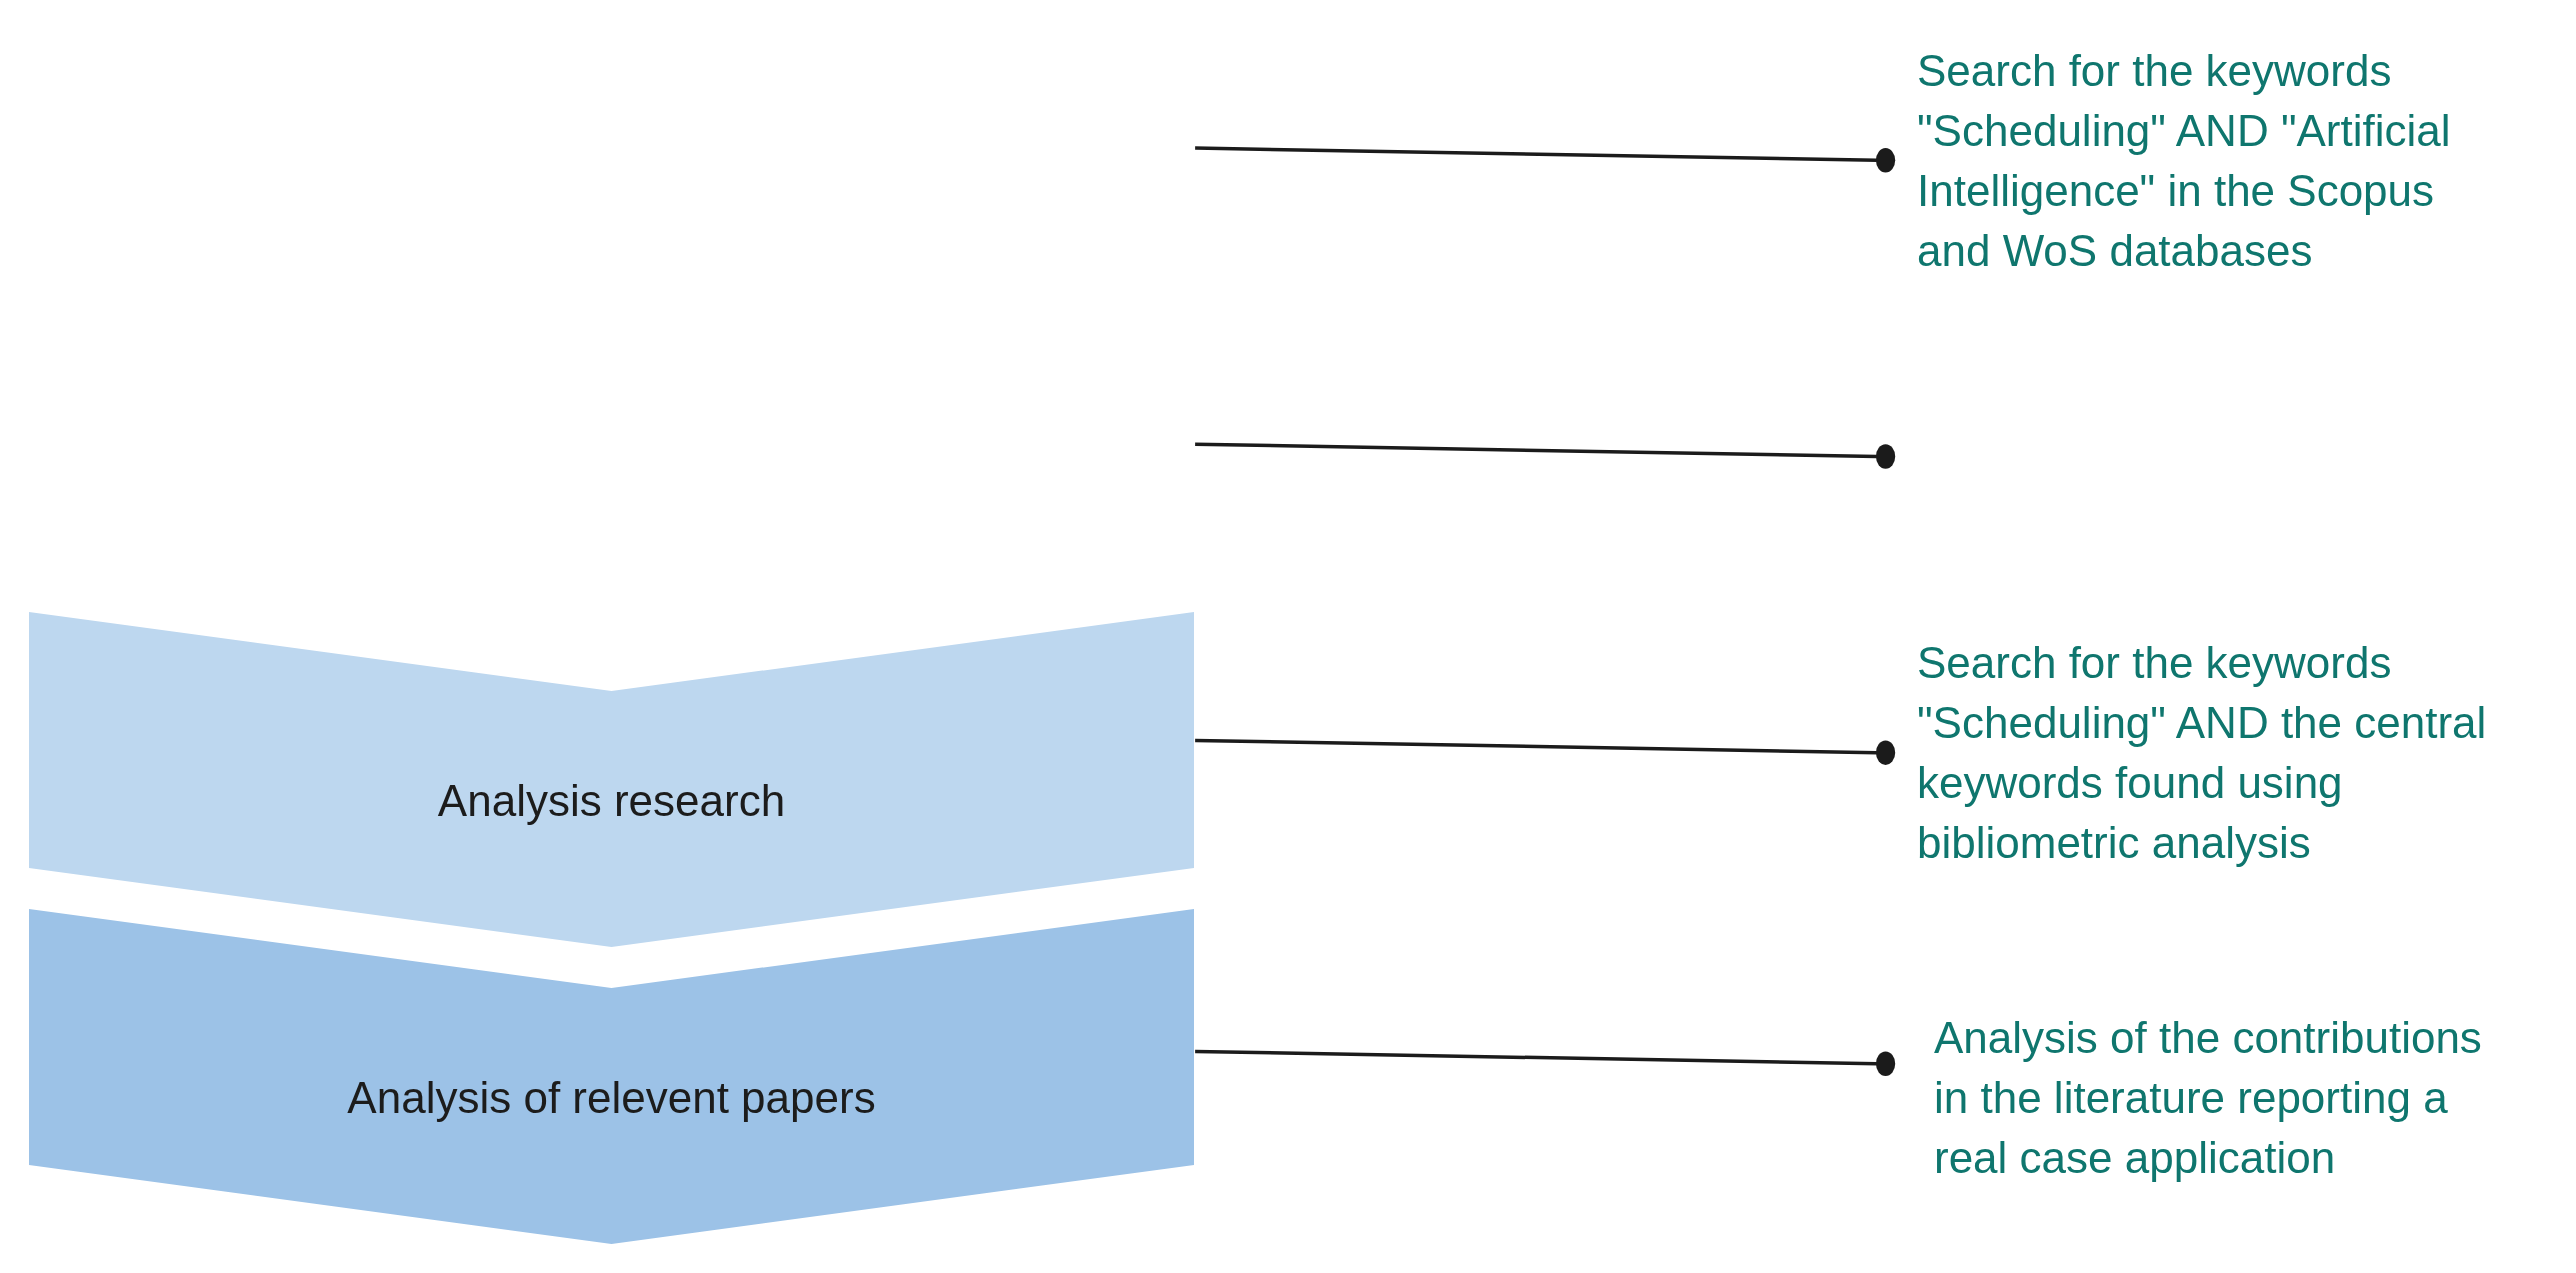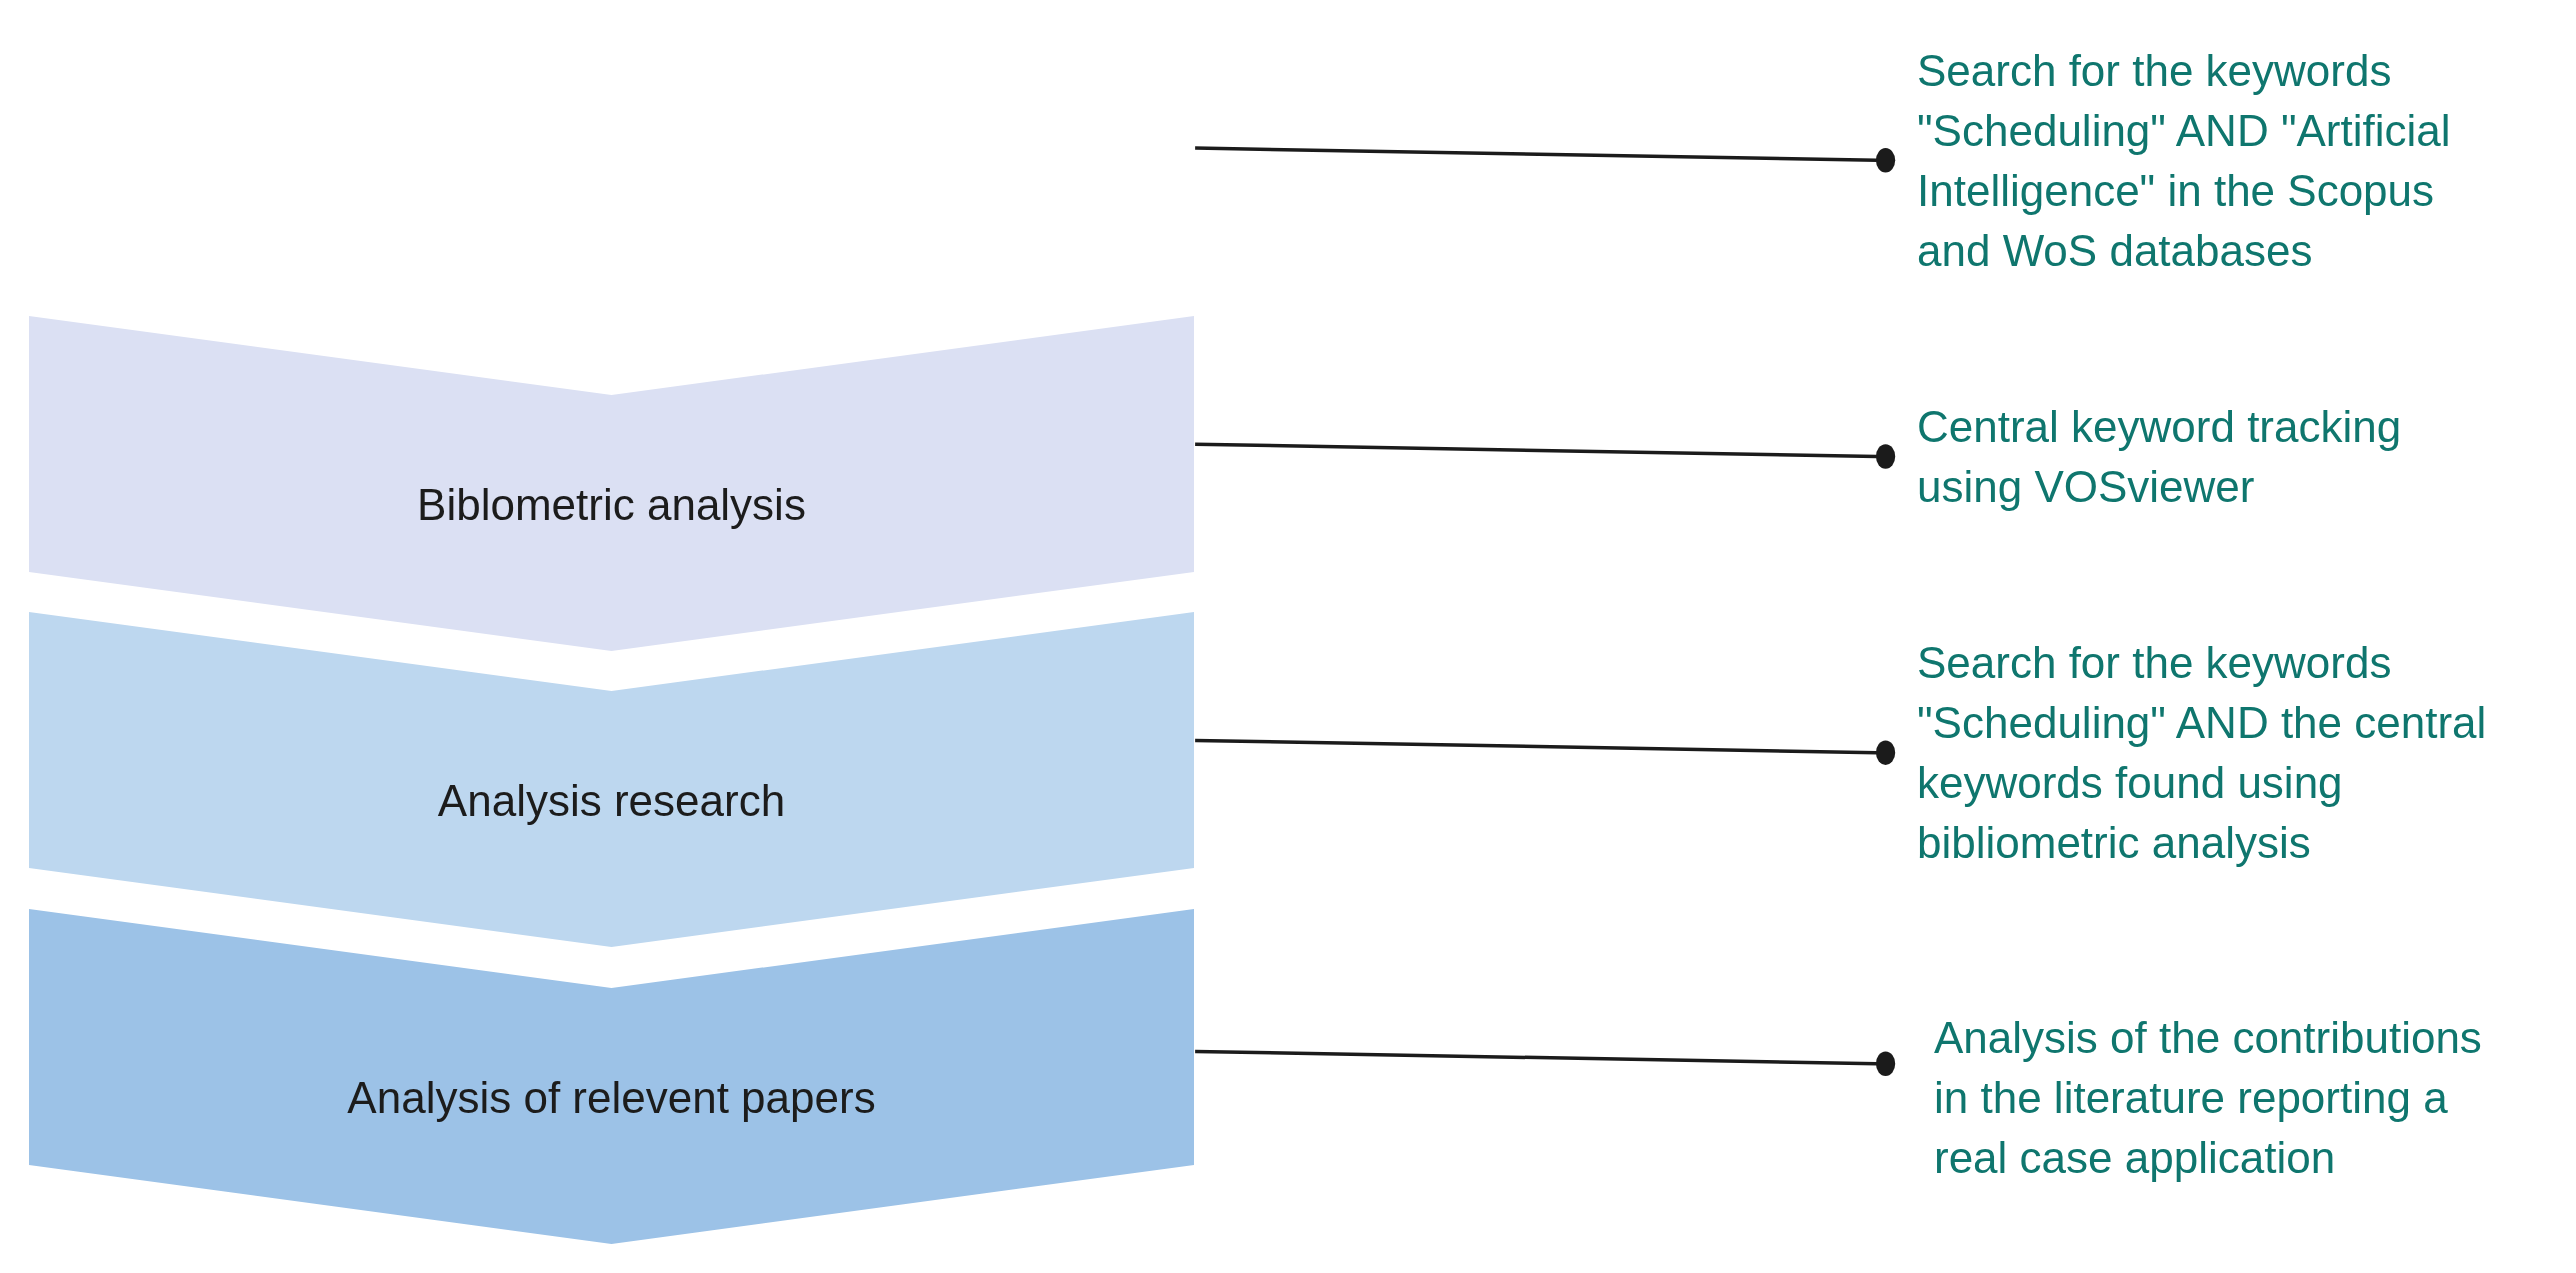--- a/index.html
+++ b/index.html
@@ -55,23 +55,20 @@
   .desc-2 { top: 397px; }
   .desc-3 { top: 633px; }
   .desc-4 { top: 1008px; margin-left: 17px; }
 </style>
 </head>
 <body>
 
 <div class="canvas">
 
 
-  <div class="chevron chevron-2" style="background-color: rgb(219, 224, 243);">
-    <span class="chevron-label">Biblometric analysis</span>
-  </div>
 
   <div class="chevron chevron-3" style="background-color: rgb(189, 215, 239);">
     <span class="chevron-label">Analysis research</span>
   </div>
 
   <div class="chevron chevron-4" style="background-color: rgb(156, 194, 231); text-decoration: underline;">
     <span class="chevron-label">Analysis of relevent papers</span>
   </div>
 
   <svg class="connectors" viewBox="0 0 2940 1454" xmlns="http://www.w3.org/2000/svg">
@@ -86,22 +83,20 @@
 
     <line x1="1364" y1="1200" x2="2142" y2="1214" stroke-width="4" stroke="#1b1b1b"></line>
     <ellipse cx="2152" cy="1214" rx="11" ry="14" fill="#1b1b1b"></ellipse>
   </svg>
 
   <div class="desc desc-1">Search for the keywords
 "Scheduling" AND "Artificial
 Intelligence" in the Scopus
 and WoS databases</div>
 
-  <div class="desc desc-2">Central keyword tracking
-using VOSviewer</div>
 
   <div class="desc desc-3">Search for the keywords
 "Scheduling" AND the central
 keywords found using
 bibliometric analysis</div>
 
   <div class="desc desc-4">Analysis of the contributions
 in the literature reporting a
 real case application</div>
 

